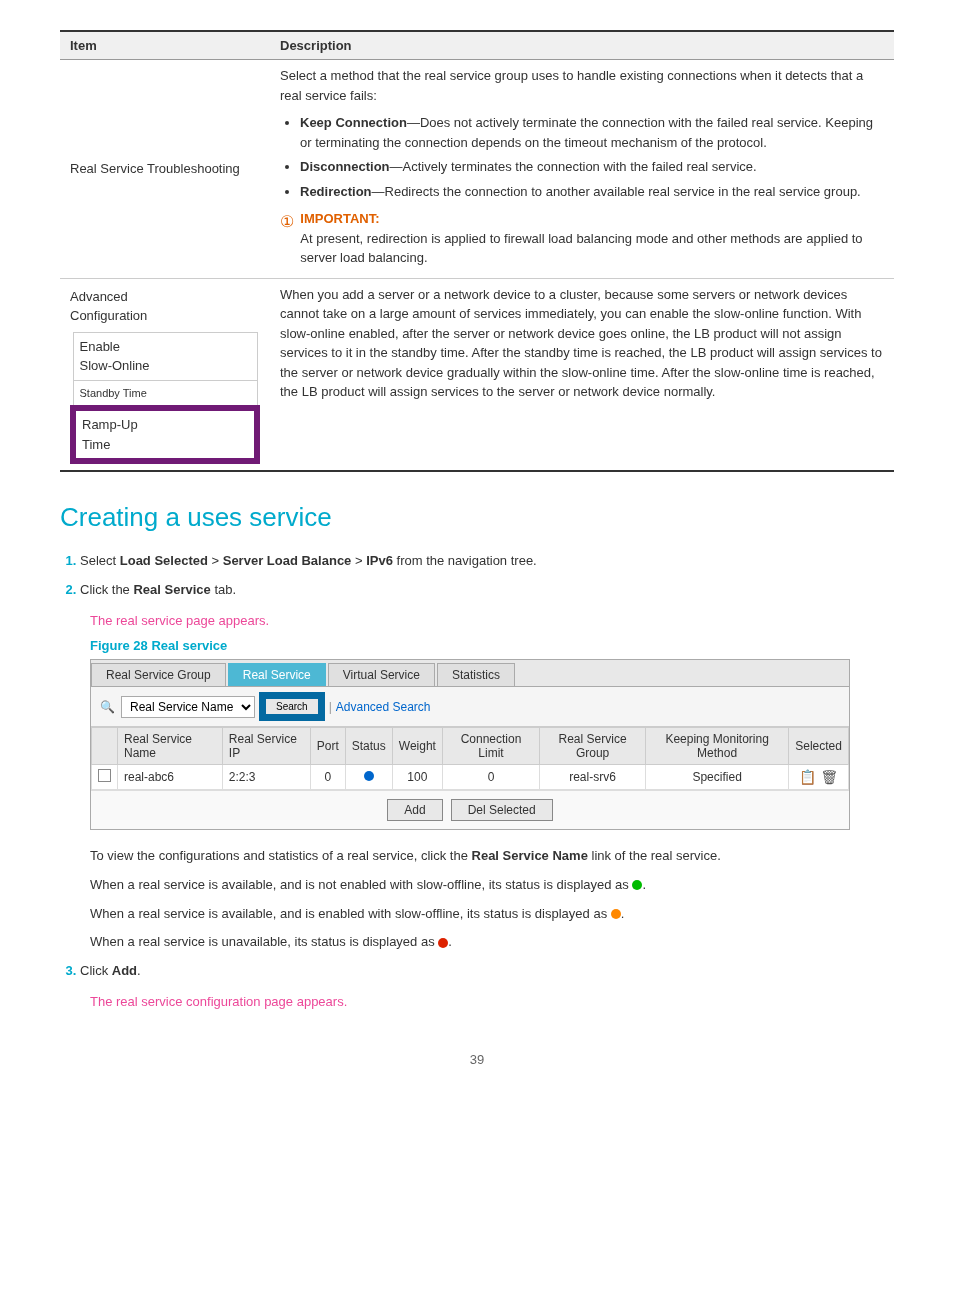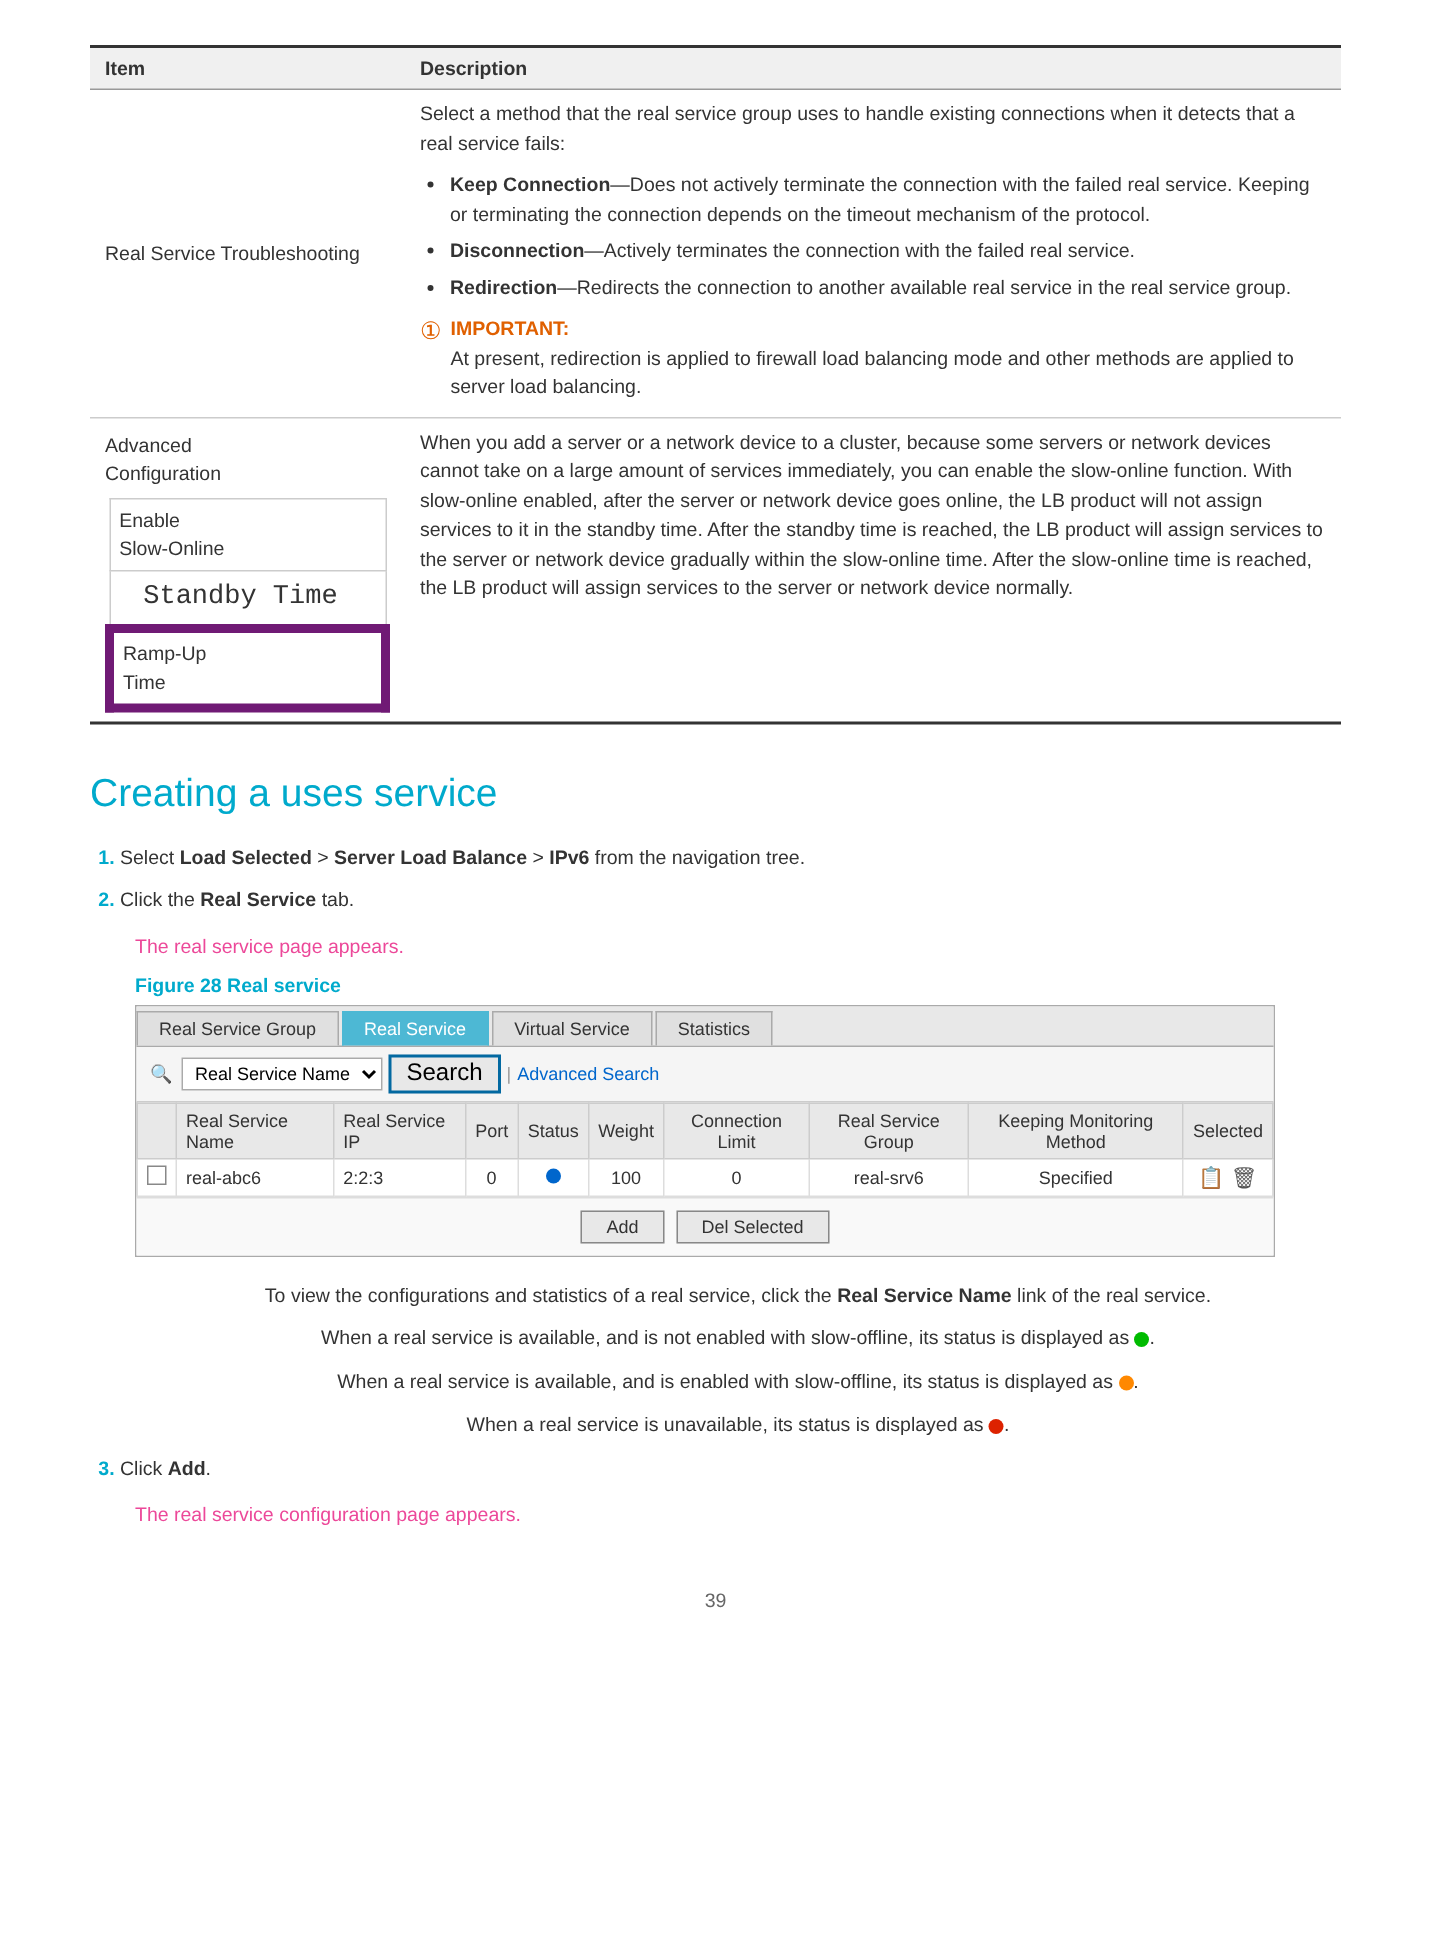--- a/index.html
+++ b/index.html
@@ -131,22 +131,22 @@
       font-size: 12px;
     }
     .search-bar select {
       font-size: 12px;
       padding: 2px 4px;
       border: 1px solid #aaa;
       background: #fff;
     }
     .search-bar .search-btn {
       padding: 2px 10px;
-      font-size: 16px;
-      border: 2px solid #0369a1;
+      font-size: 10px;
+      border: 7px solid #0369a1;
       background: #e8e8e8;
       cursor: pointer;
     }
     .search-bar .adv-link {
       color: #0066cc;
       font-size: 12px;
       text-decoration: none;
       cursor: pointer;
     }
     .search-bar .divider {
@@ -233,21 +233,20 @@
       color: #333;
     }
 
     
     .body-para {
       margin-left: 30px;
       margin-bottom: 8px;
       font-size: 13px;
       line-height: 1.6;
       color: #333;
-      text-align: center;
     }
 
     
     .important-box {
       display: flex;
       align-items: flex-start;
       gap: 6px;
       margin: 8px 0 4px 0;
     }
     .important-icon {
@@ -341,21 +340,21 @@
 
     <tr>
       <td style="vertical-align:top; padding-top:8px;">
         <div style="margin-bottom:6px;">Advanced<br>Configuration</div>
         <table style="width:100%; border-collapse:collapse;">
           <tbody>
               <tr>
             <td style="border:1px solid #ccc; padding:4px 6px; font-size:13px;">Enable<br>Slow-Online</td>
           </tr>
           <tr>
-            <td style="border:1px solid #ccc; padding:4px 22px; font-size:18px;font-family:Liberation Mono, monospace;">Standby Time</td>
+            <td style="border:1px solid #ccc; padding:4px 6px; font-size:11px;">Standby Time</td>
           </tr>
           <tr>
             <td style="border:6px solid #701a75; padding:4px 6px; font-size:13px;">Ramp-Up<br>Time</td>
           </tr>
         </tbody>
           </table>
       </td>
       <td>
         When you add a server or a network device to a cluster, because some servers or network devices cannot take on a large amount of services immediately, you can enable the slow-online function. With slow-online enabled, after the server or network device goes online, the LB product will not assign services to it in the standby time. After the standby time is reached, the LB product will assign services to the server or network device gradually within the slow-online time. After the slow-online time is reached, the LB product will assign services to the server or network device normally.
       </td>

